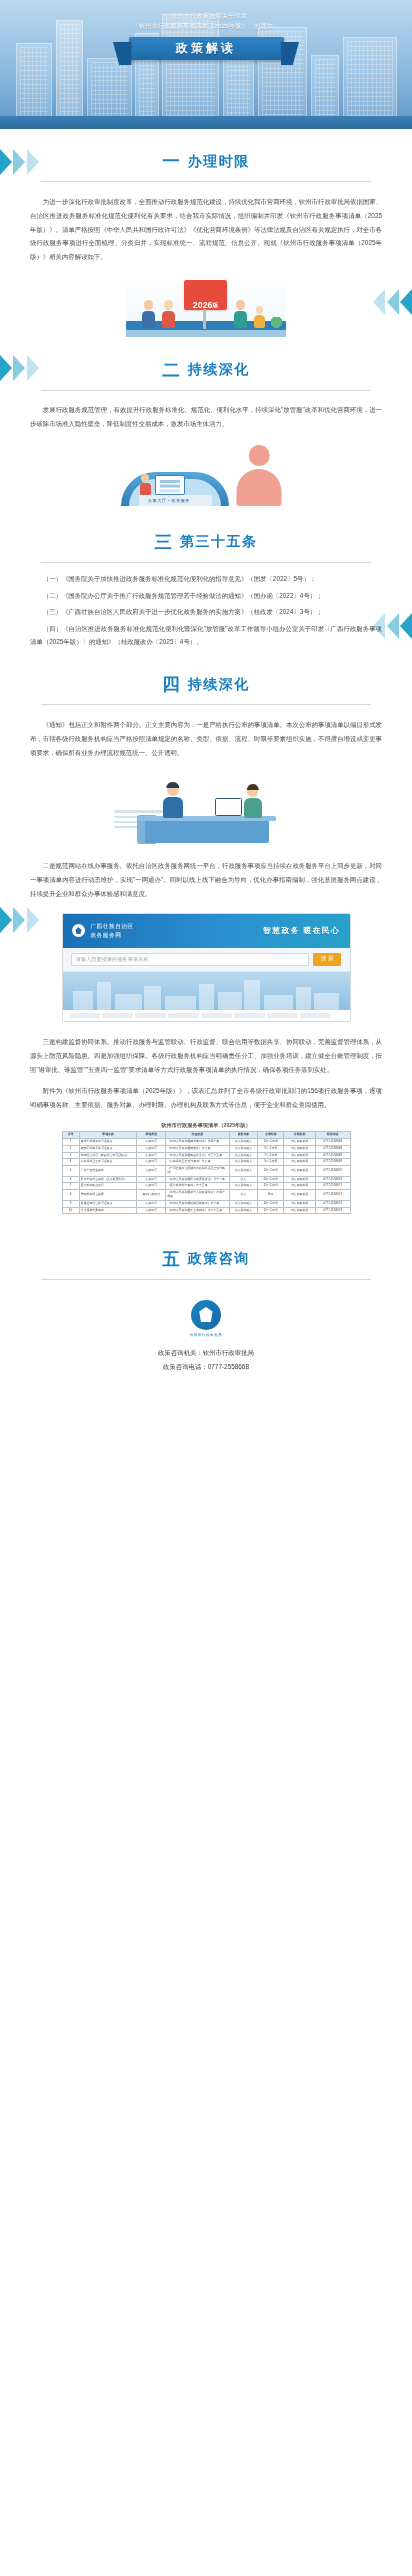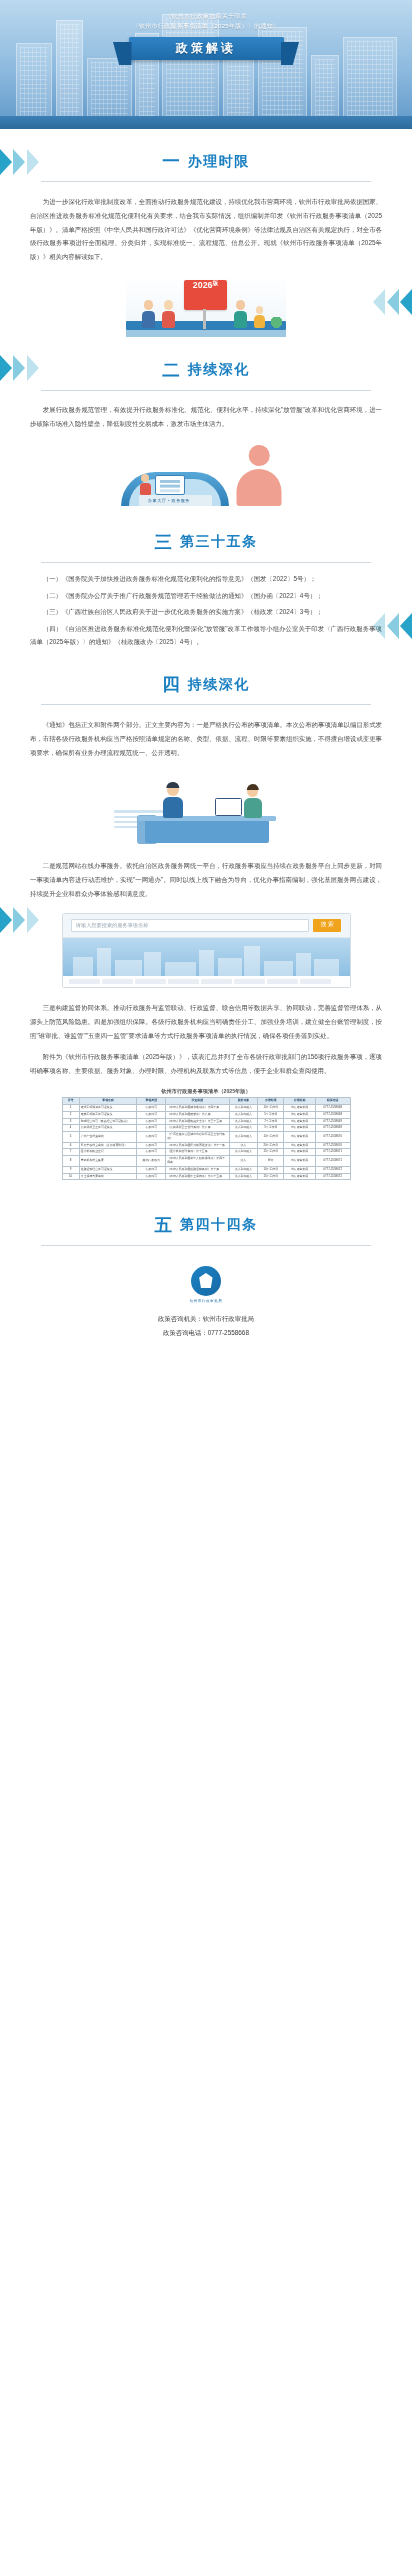--- a/index.html
+++ b/index.html
@@ -166,21 +166,21 @@
   }
   .i1-ground {
     position: absolute; left: 0; right: 0; bottom: 0; height: 7.2px;
     background: #9ec8e2;
   }
   .i1-board {
     position: absolute; left: 58px; top: 5.2px;
     width: 43px; height: 30px;
     background: #e64b3c; border-radius: 2.1px;
     color: #fff; font-size: 8.8px; font-weight: bold;
-    display: flex; align-items: flex-start; justify-content: center;
+    display: flex; align-items: flex-end; justify-content: center;
     box-shadow: 0 1px 2.1px rgba(0,0,0,.18);
   }
   .i1-board .y { font-size: 5.7px; }
   .i1-pole { position: absolute; left: 77px; top: 34px; width: 3.1px; height: 19.6px; background: #bdbdbd; }
   .person { position: absolute; bottom: 9.3px; }
   .p-head { width: 9.3px; height: 9.3px; border-radius: 50%; margin: 0 auto 1px; }
   .p-body { width: 13.4px; height: 17.5px; border-radius: 4.6px 4.6px 2.1px 2.1px; }
   .pa { left: 15.5px; }  .pa .p-head { background: #f2c9a0; } .pa .p-body { background: #3f6fa8; }
   .pb { left: 36px; }  .pb .p-head { background: #f7d7b0; } .pb .p-body { background: #e0584a; }
   .pc { left: 108px; } .pc .p-head { background: #f2c9a0; } .pc .p-body { background: #2f9e8f; }
@@ -552,20 +552,28 @@
         <div class="h"></div>
         <div class="b"></div>
       </div>
   </div>
 
   <div class="para-wrap" style="padding-top:11.3px;">
     <p class="para">二是规范网站在线办事服务。依托自治区政务服务网统一平台，行政服务事项应当持续在政务服务平台上同步更新，对同一事项清单内容进行动态维护，实现"一网通办"。同时以线上线下融合为导向，优化办事指南编制，强化基层服务网点建设，持续提升企业和群众办事体验感和满意度。</p>
   </div>
 
   <div class="banner">
+    <div class="banner-top">
+      <div class="banner-logo"></div>
+      <div class="banner-brand">
+        <div>广西壮族自治区</div>
+        <div>政务服务网</div>
+      </div>
+      <div class="banner-slogan">智慧政务 暖在民心</div>
+    </div>
     <div class="banner-search">
       <div class="field">请输入您要搜索的服务事项名称</div>
       <div class="btn">搜 索</div>
     </div>
     <div class="banner-city">
       <i style="left:10.3px;  width:20.6px; height:18.5px;"></i>
       <i style="left:34px;  width:14.4px; height:28px;"></i>
       <i style="left:52px; width:27px; height:15.5px;"></i>
       <i style="left:81px; width:17.5px; height:24px;"></i>
       <i style="left:102px; width:31px; height:13.4px;"></i>
@@ -724,21 +732,21 @@
   </div>
 
   <div class="deco" style="right:0; top:2823px;">
     
     
     
   </div>
 
   <div class="sec-head" style="padding-top:36px;">
     <div class="sec-num">五</div>
-    <div class="sec-title">第四十四条</div>
+    <div class="sec-title">政策咨询</div>
   </div>
   <div class="sec-rule"></div>
 
   <div class="footer">
     <div class="foot-logo"></div>
     <div class="foot-logo-text">钦州市行政审批局</div>
     <div class="foot-line">政策咨询机关：钦州市行政审批局</div>
     <div class="foot-line">政策咨询电话：0777-2558668</div>
   </div>
 

